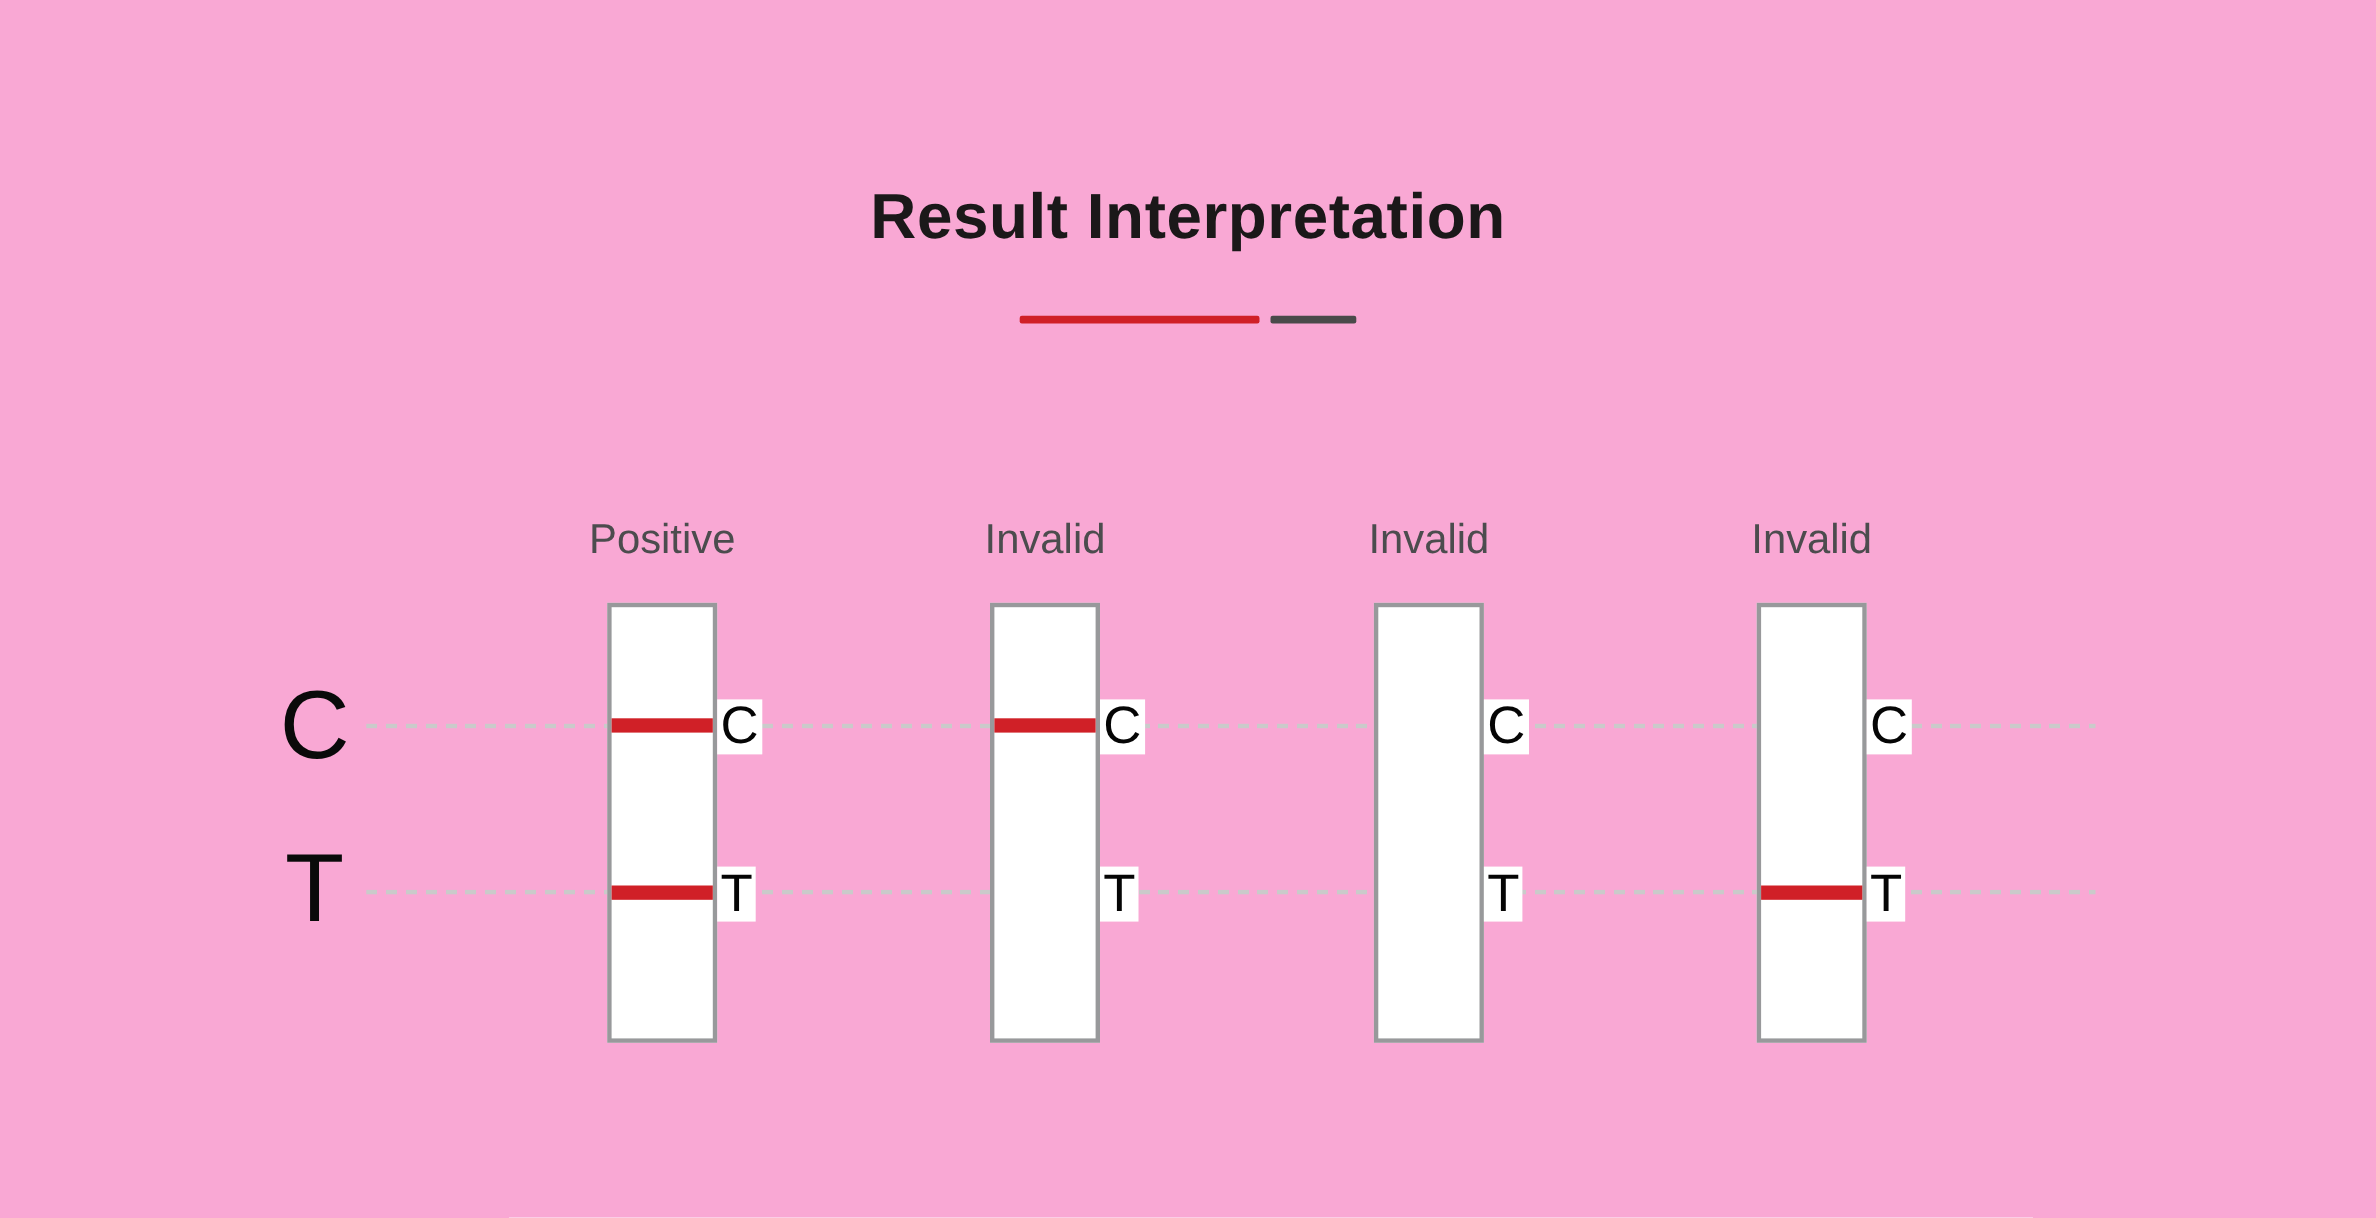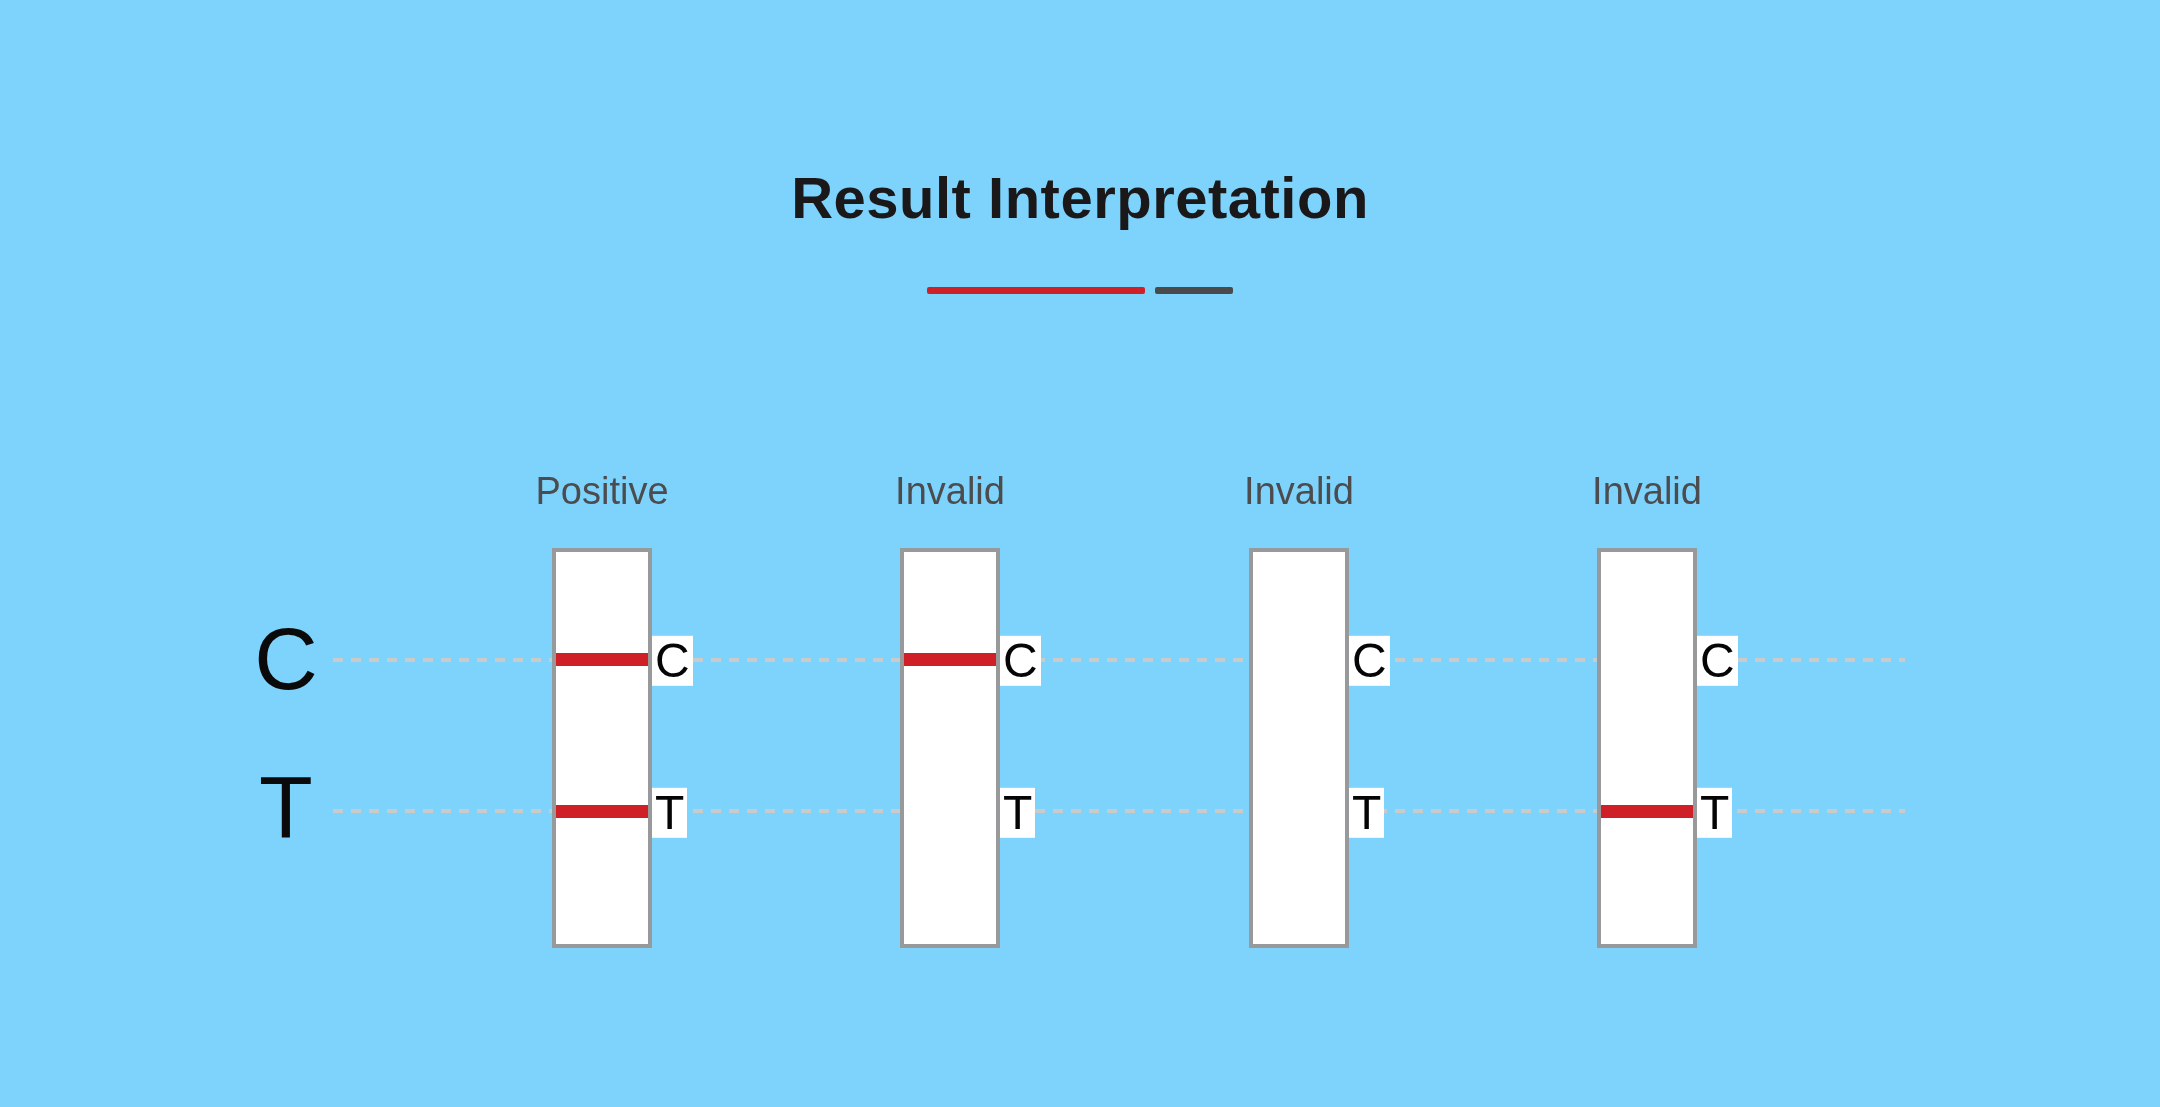--- a/index.html
+++ b/index.html
@@ -1,20 +1,20 @@
 <!DOCTYPE html>
 <html style="--title-color: #1b1819; --underline-red: #d02027; --underline-gray: #4a4a4a; --line-red: #d02027; --strip-border: #98999b; --dash-gray: #cacaca; --label-gray: #4c4c4e;"><head>
 <meta charset="utf-8">
 <style>
   html, body { margin: 0; padding: 0; background: #ffffff; }
   .stage {
     position: relative;
     width: 2160px;
     height: 1107px;
-    background: #7dd3fc;
+    background: #f9a8d4;
     overflow: hidden;
     font-family: "Liberation Sans", "DejaVu Sans", sans-serif;
   }
   .page-title {
     position: absolute;
     left: 0; right: 0; top: 197px;
     transform: translateY(-50%);
     margin: 0;
     text-align: center;
     font-size: 58px;

